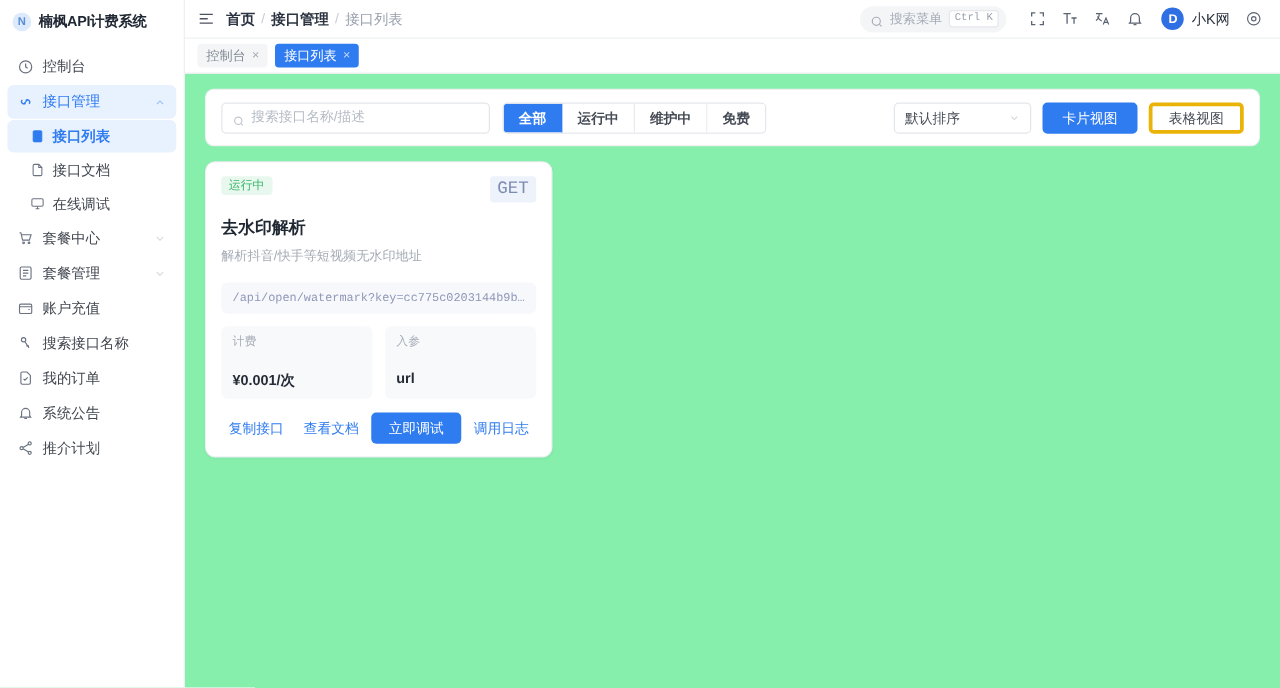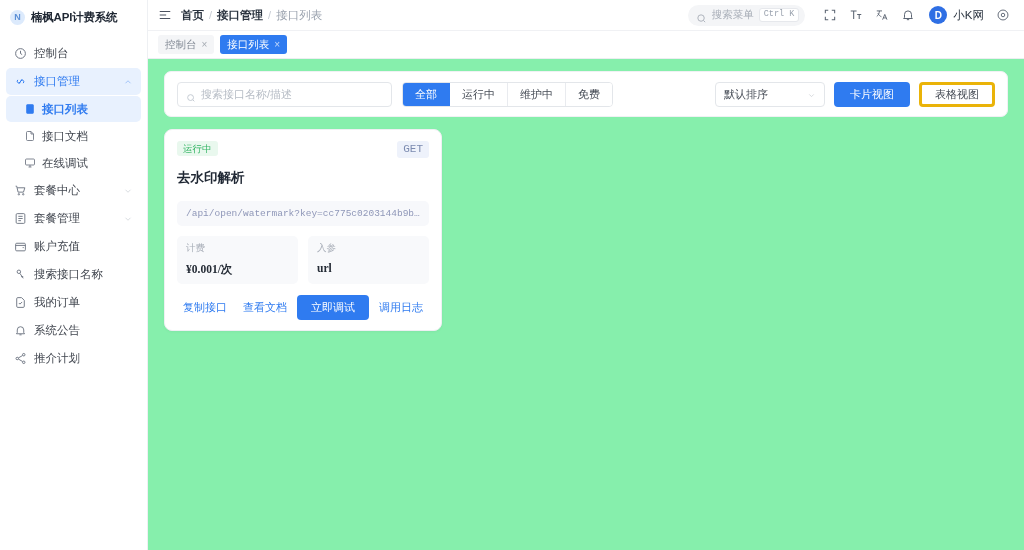--- a/index.html
+++ b/index.html
@@ -114,21 +114,21 @@
   .search-box {
     width: 215px; height: 25px; border: 1px solid #e3e6ea; border-radius: 4px;
     display: flex; align-items: center; gap: 5px; padding: 0 8px; background: #fff;
   }
   .search-box .sb-ico { width: 10px; height: 10px; flex: 0 0 10px; }
   .search-box input {
     border: none; outline: none; font-size: 11px; color: #40474f;
     width: 100%; background: transparent; font-family: inherit;
   }
   .search-box input::placeholder { color: #b6bcc5; }
-  .seg { display: flex; height: 25px; border: 1px solid #e3e6ea; border-radius: 4px; overflow: hidden; }
+  .seg { display: flex; height: 25px; border: 1px solid #e3e6ea; border-radius: 4px; overflow: hidden; font-weight: bold; }
   .seg-btn {
     padding: 0 12px; display: flex; align-items: center; font-size: 11px;
     color: #454b55; background: #fff; cursor: pointer;
     border-right: 1px solid #e9ebef;
   }
   .seg-btn:last-child { border-right: none; }
   .seg-btn.active { background: #2f7bf0; color: #fff; border-right-color: #2f7bf0; }
   .fb-right { margin-left: auto; display: flex; align-items: center; gap: 9px; }
   .select {
     width: 110px; height: 25px; border: 1px solid #e3e6ea; border-radius: 4px;
@@ -150,37 +150,37 @@
     border: 1px solid #eef0f3; padding: 11px 12px 10px 12px;
     box-shadow: 0 1px 3px rgba(20,30,50,.04);
   }
   .card-top { display: flex; align-items: flex-start; }
   .badge-run {
     background: #e9f8ee; color: #35b565; font-size: 9.5px;
     padding: 2px 6px; border-radius: 3px; line-height: 1.2;
   }
   .badge-method {
     margin-left: auto; background: #eef2fb; color: #7c8bb0;
-    font-size: 11px; padding: 2px 6px; border-radius: 3px; line-height: 1.2;
+    font-size: 14px; padding: 2px 6px; border-radius: 3px; line-height: 1.2;
     font-family: "Liberation Mono", "DejaVu Sans Mono", monospace;
   }
   .card-title { margin-top: 11px; font-size: 13.5px; font-weight: bold; color: #1f2733; }
   .card-desc { margin-top: 7px; font-size: 10.5px; color: #a5abb5; }
   .card-path {
     margin-top: 14px; background: #f7f8fb; border-radius: 5px;
     padding: 7px 9px; font-size: 9.5px; color: #8f97b8;
     font-family: "Liberation Mono", "DejaVu Sans Mono", monospace;
     white-space: nowrap; overflow: hidden; text-overflow: ellipsis;
   }
   .card-stats { margin-top: 10px; display: flex; gap: 10px; }
   .stat {
-    flex: 1; background: #f8f9fb; border-radius: 5px; padding: 6px 9px 7px 9px; font-family: Liberation Serif, serif;
+    flex: 1; background: #f8f9fb; border-radius: 5px; padding: 6px 9px 7px 9px;
   }
   .stat-label { font-size: 9.5px; color: #a8aeb8; }
-  .stat-value { margin-top: 7px; font-size: 11.5px; font-weight: bold; color: #252c36; }
+  .stat-value { margin-top: 17px; font-size: 11.5px; font-weight: bold; color: #252c36; }
   .card-actions { margin-top: 11px; display: flex; align-items: center; gap: 4px; }
   .link-btn {
     font-size: 11px; color: #2f7bf0; cursor: pointer; padding: 4px 6px; white-space: nowrap;
   }
   .primary-btn {
     background: #2f7bf0; color: #fff; font-size: 11px; border-radius: 4px;
     padding: 5px 14px; cursor: pointer; white-space: nowrap;
   }
 </style>
 </head>
@@ -450,20 +450,21 @@
         </div>
       </div>
 
       <div class="cardgrid">
         <div class="api-card">
           <div class="card-top">
             <span class="badge-run">运行中</span>
             <span class="badge-method">GET</span>
           </div>
           <div class="card-title">去水印解析</div>
+          <div class="card-desc">解析抖音/快手等短视频无水印地址</div>
           <div class="card-path">/api/open/watermark?key=cc775c0203144b9b80758907d7b…</div>
           <div class="card-stats">
             <div class="stat">
               <div class="stat-label">计费</div>
               <div class="stat-value">¥0.001/次</div>
             </div>
             <div class="stat">
               <div class="stat-label">入参</div>
               <div class="stat-value">url</div>
             </div>

